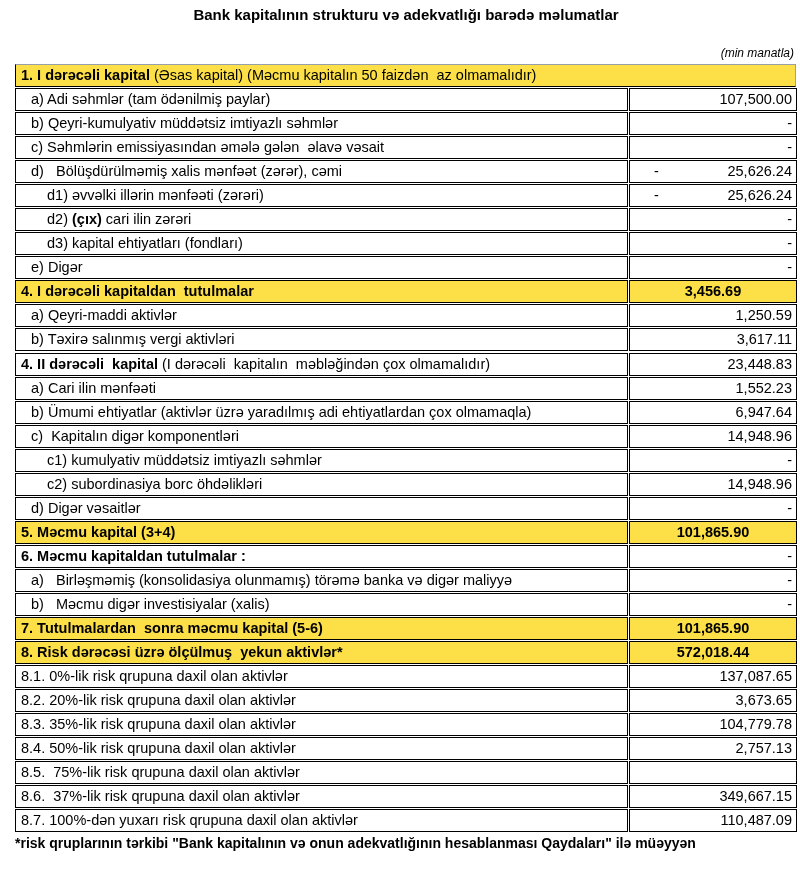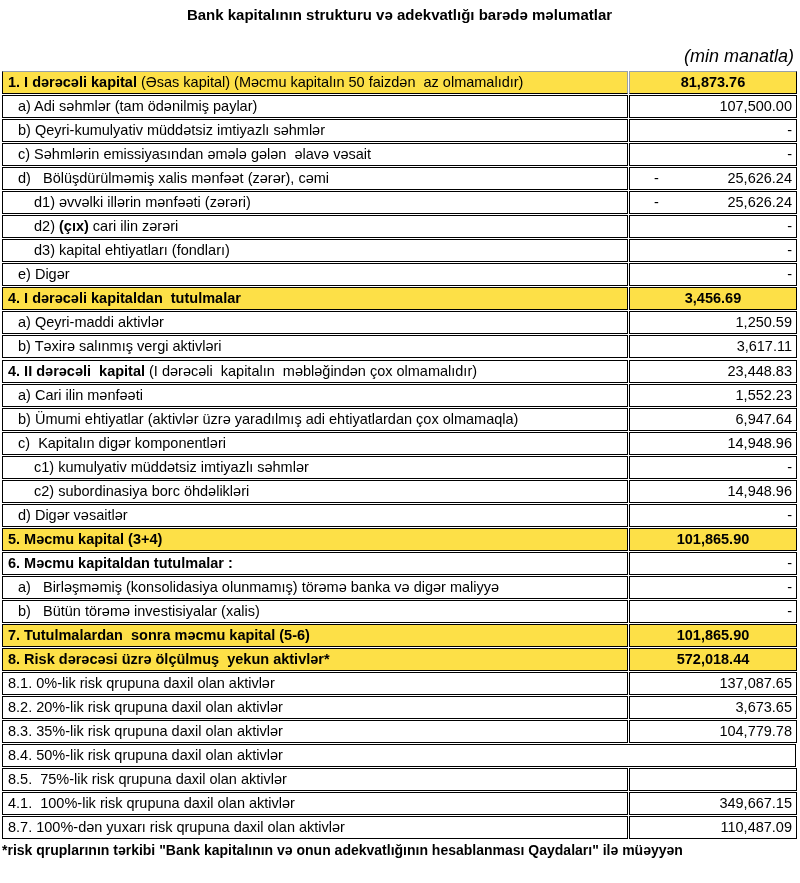--- a/index.html
+++ b/index.html
@@ -1,27 +1,27 @@
 <!DOCTYPE html>
 <html><head>
 <meta charset="utf-8">
 <style>
   html,body{margin:0;padding:0;background:#fff;}
   body{
     width:800px;height:883px;
     font-family:"Liberation Sans","DejaVu Sans",sans-serif;
     color:#000;overflow:hidden;
   }
-  .page{padding:4px 3px 0 2px;}
+  .page{padding:4px 3px 0 15px;}
   .title{
     font-size:15px;font-weight:700;text-align:center;
     margin:2px 0 0 0;letter-spacing:0;
   }
   .unit-note{
-    font-style:italic;font-size:18px;text-align:right;
+    font-style:italic;font-size:12px;text-align:right;
     margin:23px 3px 4px 0;
   }
   .cap-table{width:100%;}
   .row{display:flex;margin-bottom:1px;}
   .cell{
     border:1px solid #000;height:21px;
     display:flex;align-items:center;
     font-size:14.5px;line-height:21px;
     background:#fff;box-sizing:content-box;
   }
@@ -49,21 +49,20 @@
 </style>
 </head>
 <body>
 
 <div class="page">
   <div class="title">Bank kapitalının strukturu və adekvatlığı barədə məlumatlar</div>
   <div class="unit-note">(min manatla)</div>
   <div class="cap-table">
       <div class="row shaded first">
         <div class="cell label ind0"><span class="b">1. I dərəcəli kapital</span><span> (Əsas kapital) (Məcmu kapitalın 50 faizdən  az olmamalıdır)</span></div>
-        <div class="cell value center b">81,873.76</div>
       </div>
       <div class="row">
         <div class="cell label ind1"><span>a) Adi səhmlər (tam ödənilmiş paylar)</span></div>
         <div class="cell value">107,500.00</div>
       </div>
       <div class="row">
         <div class="cell label ind1"><span>b) Qeyri-kumulyativ müddətsiz imtiyazlı səhmlər</span></div>
         <div class="cell value">-</div>
       </div>
       <div class="row">
@@ -138,21 +137,21 @@
       </div>
       <div class="row">
         <div class="cell label ind0"><span class="b">6. Məcmu kapitaldan tutulmalar :</span></div>
         <div class="cell value">-</div>
       </div>
       <div class="row">
         <div class="cell label ind1"><span>a)   Birləşməmiş (konsolidasiya olunmamış) törəmə banka və digər maliyyə</span></div>
         <div class="cell value">-</div>
       </div>
       <div class="row">
-        <div class="cell label ind1"><span>b)   Bütün törəmə investisiyalar (xalis)</span></div>
+        <div class="cell label ind1"><span>b)   Məcmu digər investisiyalar (xalis)</span></div>
         <div class="cell value">-</div>
       </div>
       <div class="row shaded">
         <div class="cell label ind0"><span class="b">7. Tutulmalardan  sonra məcmu kapital (5-6)</span></div>
         <div class="cell value center b">101,865.90</div>
       </div>
       <div class="row shaded">
         <div class="cell label ind0"><span class="b">8. Risk dərəcəsi üzrə ölçülmuş  yekun aktivlər*</span></div>
         <div class="cell value center b">572,018.44</div>
       </div>
@@ -163,27 +162,28 @@
       <div class="row">
         <div class="cell label ind0"><span>8.2. 20%-lik risk qrupuna daxil olan aktivlər</span></div>
         <div class="cell value">3,673.65</div>
       </div>
       <div class="row">
         <div class="cell label ind0"><span>8.3. 35%-lik risk qrupuna daxil olan aktivlər</span></div>
         <div class="cell value">104,779.78</div>
       </div>
       <div class="row">
         <div class="cell label ind0"><span>8.4. 50%-lik risk qrupuna daxil olan aktivlər</span></div>
+        <div class="cell value">2,757.13</div>
       </div>
       <div class="row">
         <div class="cell label ind0"><span>8.5.  75%-lik risk qrupuna daxil olan aktivlər</span></div>
         <div class="cell value"></div>
       </div>
       <div class="row">
-        <div class="cell label ind0"><span>4.1.  100%-lik risk qrupuna daxil olan aktivlər</span></div>
+        <div class="cell label ind0"><span>8.6.  37%-lik risk qrupuna daxil olan aktivlər</span></div>
         <div class="cell value">349,667.15</div>
       </div>
       <div class="row">
         <div class="cell label ind0"><span>8.7. 100%-dən yuxarı risk qrupuna daxil olan aktivlər</span></div>
         <div class="cell value">110,487.09</div>
       </div>
     </div>
   <div class="footnote">*risk qruplarının tərkibi "Bank kapitalının və onun adekvatlığının hesablanması Qaydaları" ilə müəyyən</div>
 </div>
 

